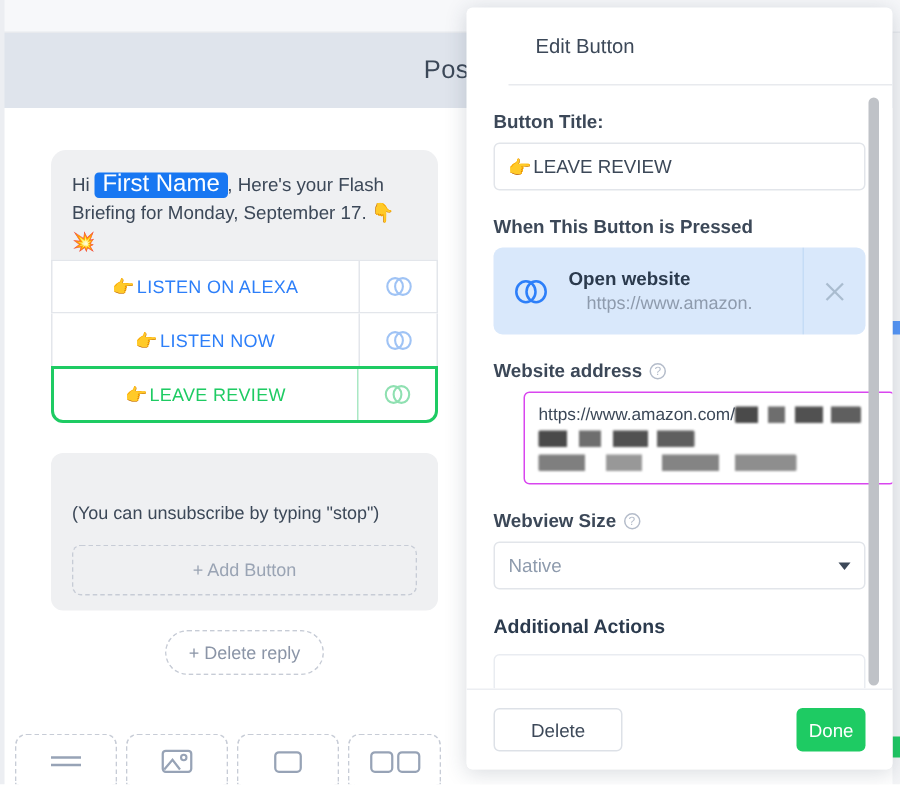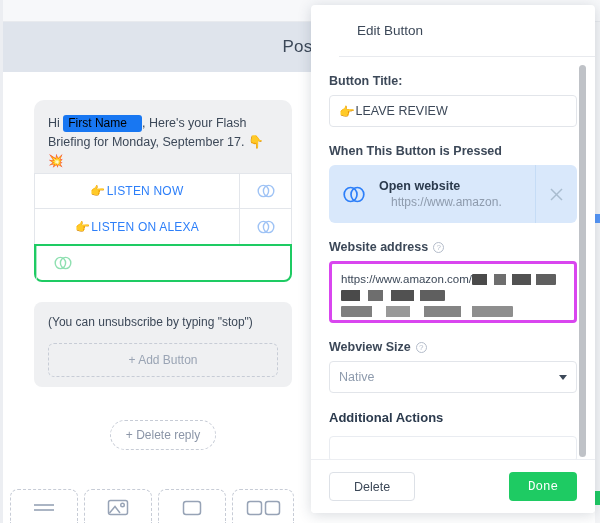--- a/index.html
+++ b/index.html
@@ -36,22 +36,22 @@
   
   .msg-card {
     position: absolute; left: 34px; top: 100px; width: 258px;
     background: #eff0f2; border-radius: 10px 10px 0 0;
     padding: 14px 14px 10px 14px;
   }
   .msg-text {
     font-size: 12.5px; line-height: 19px; color: #3c4858;
   }
   .chip {
-    display: inline-block; background: #1877f2; color: #000000;
-    border-radius: 3px; padding: 0px 15px 1px 5px; font-size: 12px;
+    display: inline-block; background: #1877f2; color: #ffffff;
+    border-radius: 3px; padding: 0px 5px 1px 5px; font-size: 16px;
     line-height: 16px; vertical-align: baseline;
   }
   .emoji { font-size: 12.5px; }
 
   .btn-list {
     position: absolute; left: 34px; top: 173px; width: 258px;
   }
   .btn-row {
     display: flex; align-items: center; height: 36px;
     background: #ffffff;
@@ -72,21 +72,21 @@
   }
   .btn-row.selected .label { color: #1ecb63; }
   .btn-row.selected .linkcell { border-left: 1px solid #a9e8c4; }
   .hand { color: #f5b93c; margin-right: 1px; }
 
   .unsub-card {
     position: absolute; left: 34px; top: 302px; width: 258px;
     background: #eff0f2; border-radius: 8px;
     padding: 12px 14px 10px 14px;
   }
-  .unsub-text { font-size: 12px; color: #3c4858; line-height: 17px; }
+  .unsub-text { font-size: 12px; color: #3c4858; line-height: 17px; margin-top: 20px; }
   .add-button {
     margin-top: 12px; height: 34px; border: 1px dashed #c7ccd6;
     border-radius: 6px; display: flex; align-items: center;
     justify-content: center; font-size: 12px; color: #9aa4b4;
     background: transparent;
   }
   .quick-reply {
     position: absolute; left: 110px; top: 420px; width: 106px; height: 30px;
     border: 1px dashed #c7ccd6; border-radius: 15px;
     display: flex; align-items: center; justify-content: center;
@@ -129,23 +129,23 @@
     background: #fff; border-top: 1px solid #eceef2;
     display: flex; align-items: center; justify-content: space-between;
     padding: 0 18px;
   }
   .btn-delete {
     height: 29px; padding: 0 24px; font-size: 12.5px; color: #3c4858;
     background: #fff; border: 1px solid #dde1e7; border-radius: 4px;
     font-family: inherit; cursor: pointer;
   }
   .btn-done {
-    height: 29px; padding: 0 19px; font-size: 12.5px; color: #fff;
+    height: 29px; padding: 0 8px; font-size: 12.5px; color: #fff;
     background: #1ecb63; border: none; border-radius: 4px;
-    font-family: Liberation Mono, monospace; cursor: pointer;
+    font-family: Liberation Sans, sans-serif; cursor: pointer;
   }
 
   .field-label {
     font-size: 12.5px; color: #3c4858; font-weight: bold;
     margin-bottom: 7px; display: flex; align-items: center; gap: 5px;
   }
   .text-input {
     width: 100%; height: 32px; border: 1px solid #e2e5ea; border-radius: 4px;
     padding: 0 9px; font-size: 12.5px; color: #3c4858;
     font-family: inherit; background: #fff;
@@ -167,22 +167,22 @@
     color: #9bb2cd; font-size: 17px; cursor: pointer;
   }
 
   .help-icon {
     width: 11px; height: 11px; border: 1px solid #b4bcca; border-radius: 50%;
     font-size: 8px; line-height: 9px; text-align: center; color: #b4bcca;
     font-weight: normal; display: inline-block;
   }
 
   .url-box {
-    width: 100%; height: 62px; border: 3px solid #d946ef; border-radius: 4px;
-    padding: 7px 9px; overflow: hidden;
+    width: 100%; height: 62px; border: 1px solid #d946ef; border-radius: 4px;
+    padding: 7px 9px; overflow: hidden; margin-left: 20px;
   }
   .url-line1 { font-size: 11.5px; color: #3c4858; line-height: 16px; white-space: nowrap; }
   .redact {
     display: inline-block; vertical-align: -2px;
     height: 11px; border-radius: 1px;
     background-image:
       linear-gradient(90deg, #2b2b2b 0 18%, transparent 18% 26%, #555 26% 40%,
         transparent 40% 48%, #333 48% 70%, transparent 70% 76%, #444 76% 100%);
     filter: blur(0.7px); opacity: .85;
   }
@@ -250,38 +250,39 @@
   <div class="left-edge"></div>
 
   <div class="msg-card">
     <div class="msg-text">
       <span>Hi </span><span class="chip">First Name</span><span>, Here's your Flash Briefing for Monday, September 17. </span><span class="emoji">👇</span><span class="emoji">💥</span><br><span class="emoji">👀</span>
     </div>
   </div>
 
   <div class="btn-list">
     <div class="btn-row">
+      <div class="label"><span class="hand">👉</span><span>LISTEN ON ALEXA</span></div>
+      <div class="linkcell">
+        <svg width="20" height="14" viewBox="0 0 20 14">
+            <ellipse cx="7.4" cy="7" rx="5.2" ry="5.6" fill="none" stroke="#9fc3f5" stroke-width="1.4"></ellipse>
+            <ellipse cx="12.6" cy="7" rx="5.2" ry="5.6" fill="none" stroke="#9fc3f5" stroke-width="1.4"></ellipse>
+          </svg>
+      </div>
+    </div>
+    <div class="btn-row">
       <div class="label"><span class="hand">👉</span><span>LISTEN NOW</span></div>
       <div class="linkcell">
         <svg width="20" height="14" viewBox="0 0 20 14">
             <ellipse cx="7.4" cy="7" rx="5.2" ry="5.6" fill="none" stroke="#9fc3f5" stroke-width="1.4"></ellipse>
             <ellipse cx="12.6" cy="7" rx="5.2" ry="5.6" fill="none" stroke="#9fc3f5" stroke-width="1.4"></ellipse>
           </svg>
       </div>
     </div>
-    <div class="btn-row">
-      <div class="label"><span class="hand">👉</span><span>LISTEN ON ALEXA</span></div>
-      <div class="linkcell">
-        <svg width="20" height="14" viewBox="0 0 20 14">
-            <ellipse cx="7.4" cy="7" rx="5.2" ry="5.6" fill="none" stroke="#9fc3f5" stroke-width="1.4"></ellipse>
-            <ellipse cx="12.6" cy="7" rx="5.2" ry="5.6" fill="none" stroke="#9fc3f5" stroke-width="1.4"></ellipse>
-          </svg>
-      </div>
-    </div>
     <div class="btn-row selected">
+      <div class="label"><span class="hand">👉</span><span>LEAVE REVIEW</span></div>
       <div class="linkcell">
         <svg width="20" height="14" viewBox="0 0 20 14">
             <ellipse cx="7.4" cy="7" rx="5.2" ry="5.6" fill="none" stroke="#8fe0b1" stroke-width="1.4"></ellipse>
             <ellipse cx="12.6" cy="7" rx="5.2" ry="5.6" fill="none" stroke="#8fe0b1" stroke-width="1.4"></ellipse>
           </svg>
       </div>
     </div>
   </div>
 
   <div class="unsub-card">

